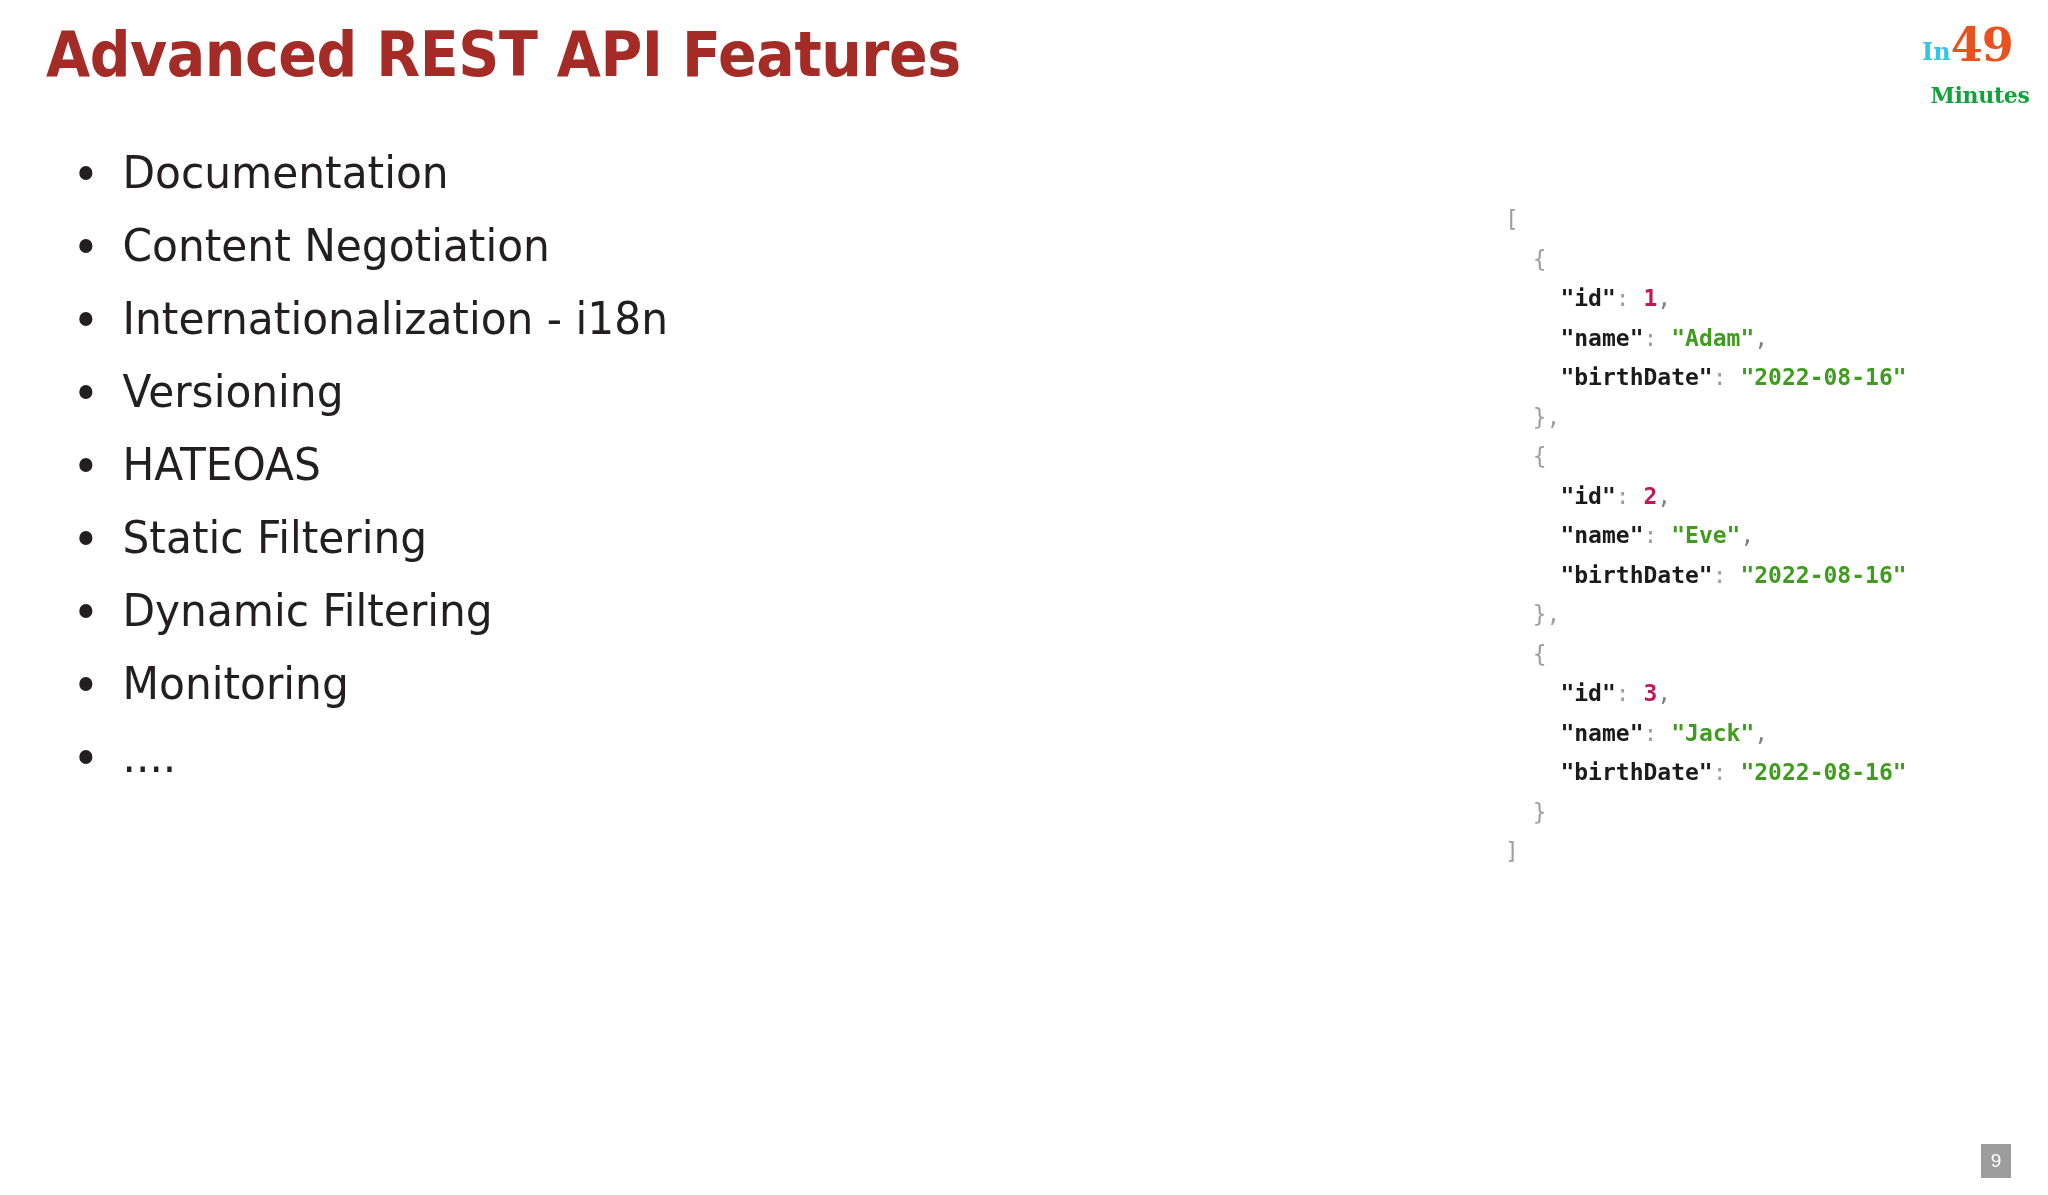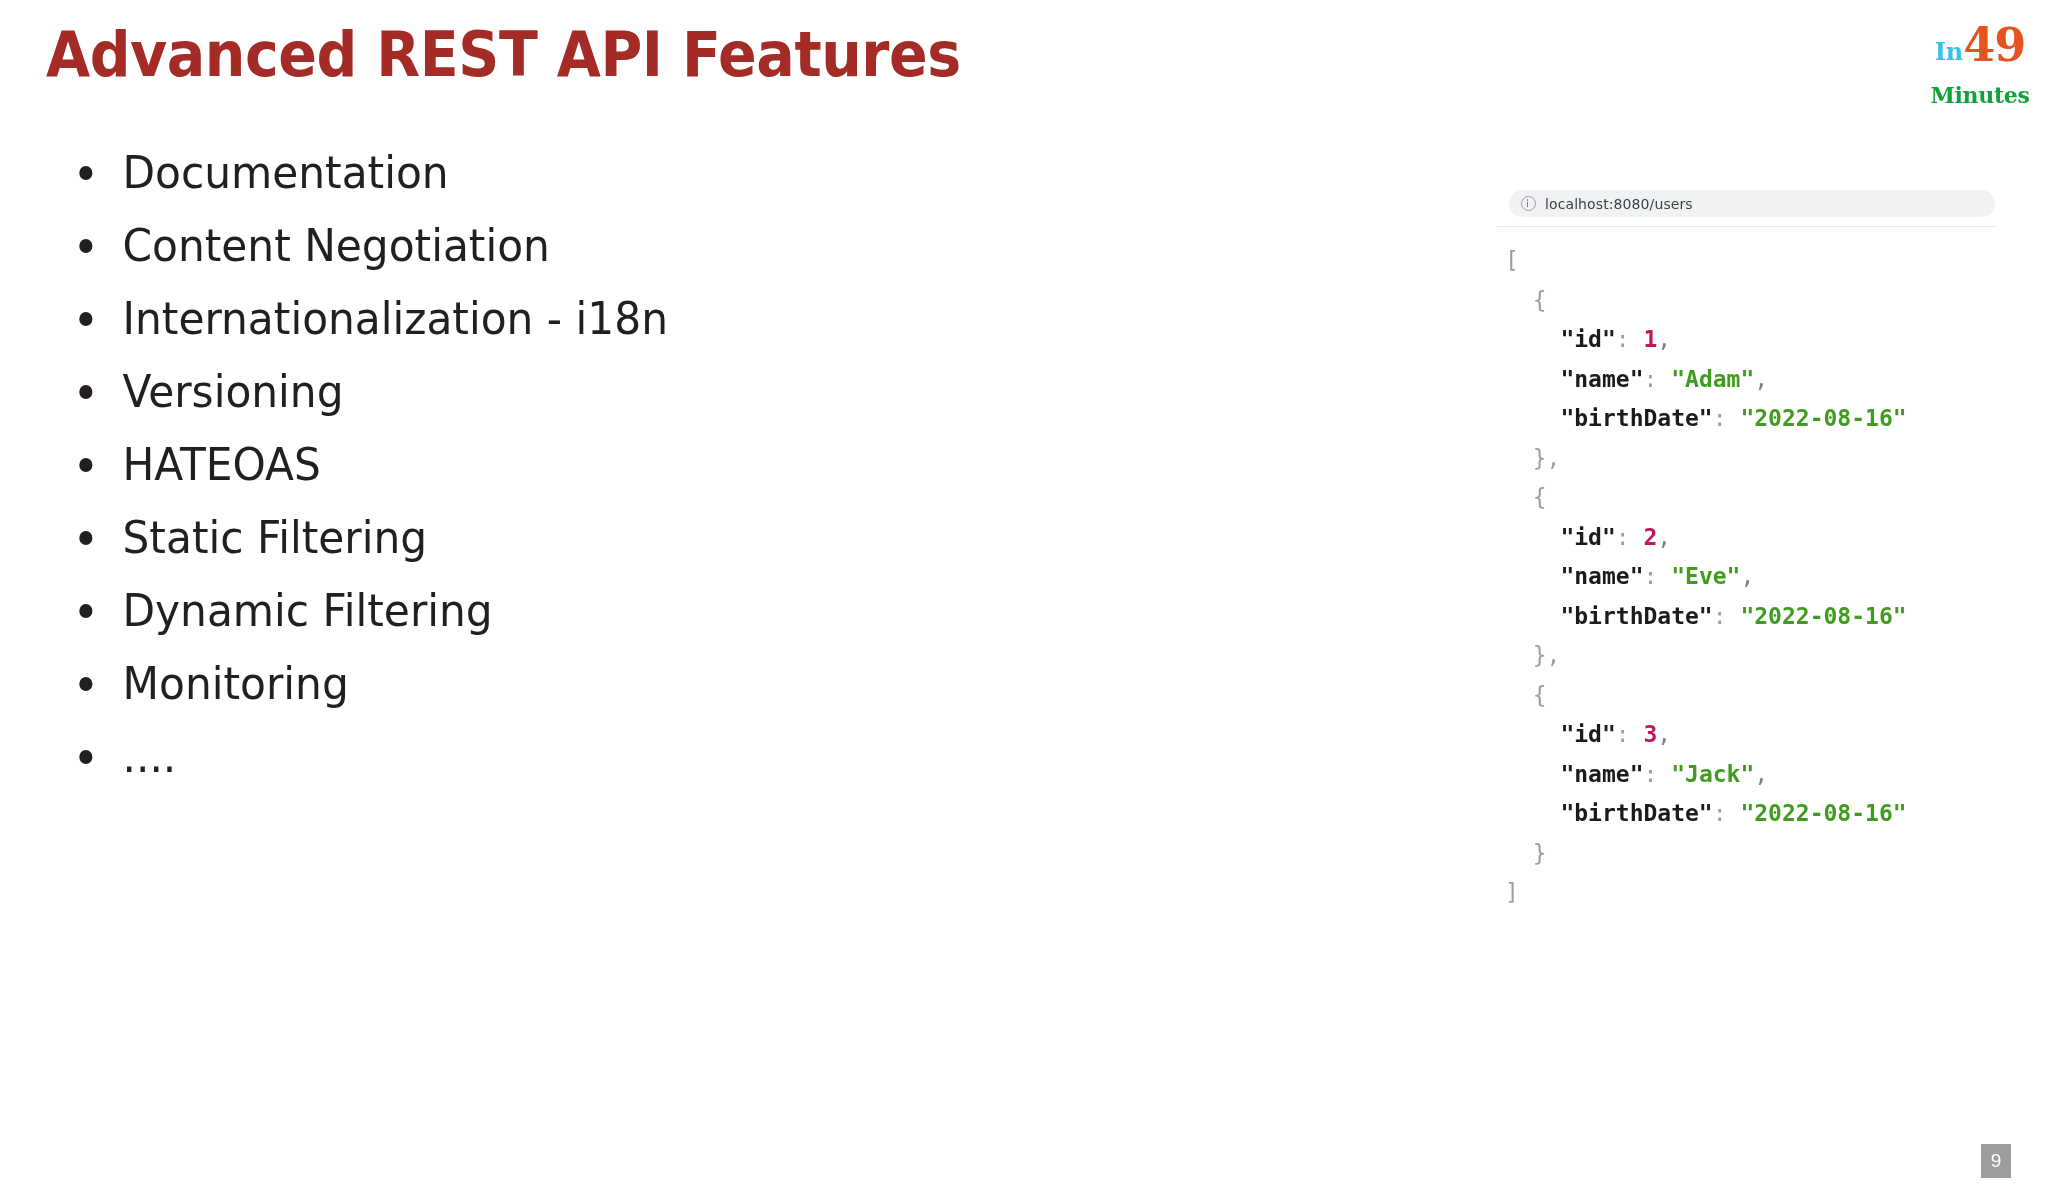--- a/index.html
+++ b/index.html
@@ -155,21 +155,21 @@
     width: 116px;
     height: 78px;
     text-align: center;
   }
   #logo-line1 {
     white-space: nowrap;
     line-height: 1;
     height: 46px;
     display: flex;
     align-items: flex-end;
-    justify-content: center;
+    justify-content: flex-start;
   }
   #logo-in {
     font-family: "DejaVu Serif", serif;
     font-weight: 700;
     font-size: 24px;
     color: #32c5e8;
     line-height: 1;
     position: relative;
     top: -4px;
   }
@@ -246,26 +246,20 @@
     <span class="bullet-text">Monitoring</span>
   </li>
   <li>
     <span class="bullet-dot"></span>
     <span class="bullet-text">....</span>
   </li>
 </ul>
 
 <div id="browser-panel">
 
-  <div id="browser-chrome">
-    <div id="url-pill">
-      <span id="info-icon"></span>
-      <span id="url-text">localhost:8080/users</span>
-    </div>
-  </div>
 
   <div id="json-body"><span class="tok-punct">[</span>
 <span class="tok-punct">  {</span>
     <span class="tok-key">"id"</span><span class="tok-colon">: </span><span class="tok-num">1</span><span class="tok-comma">,</span>
     <span class="tok-key">"name"</span><span class="tok-colon">: </span><span class="tok-str">"Adam"</span><span class="tok-comma">,</span>
     <span class="tok-key">"birthDate"</span><span class="tok-colon">: </span><span class="tok-str">"2022-08-16"</span>
 <span class="tok-punct">  },</span>
 <span class="tok-punct">  {</span>
     <span class="tok-key">"id"</span><span class="tok-colon">: </span><span class="tok-num">2</span><span class="tok-comma">,</span>
     <span class="tok-key">"name"</span><span class="tok-colon">: </span><span class="tok-str">"Eve"</span><span class="tok-comma">,</span>

